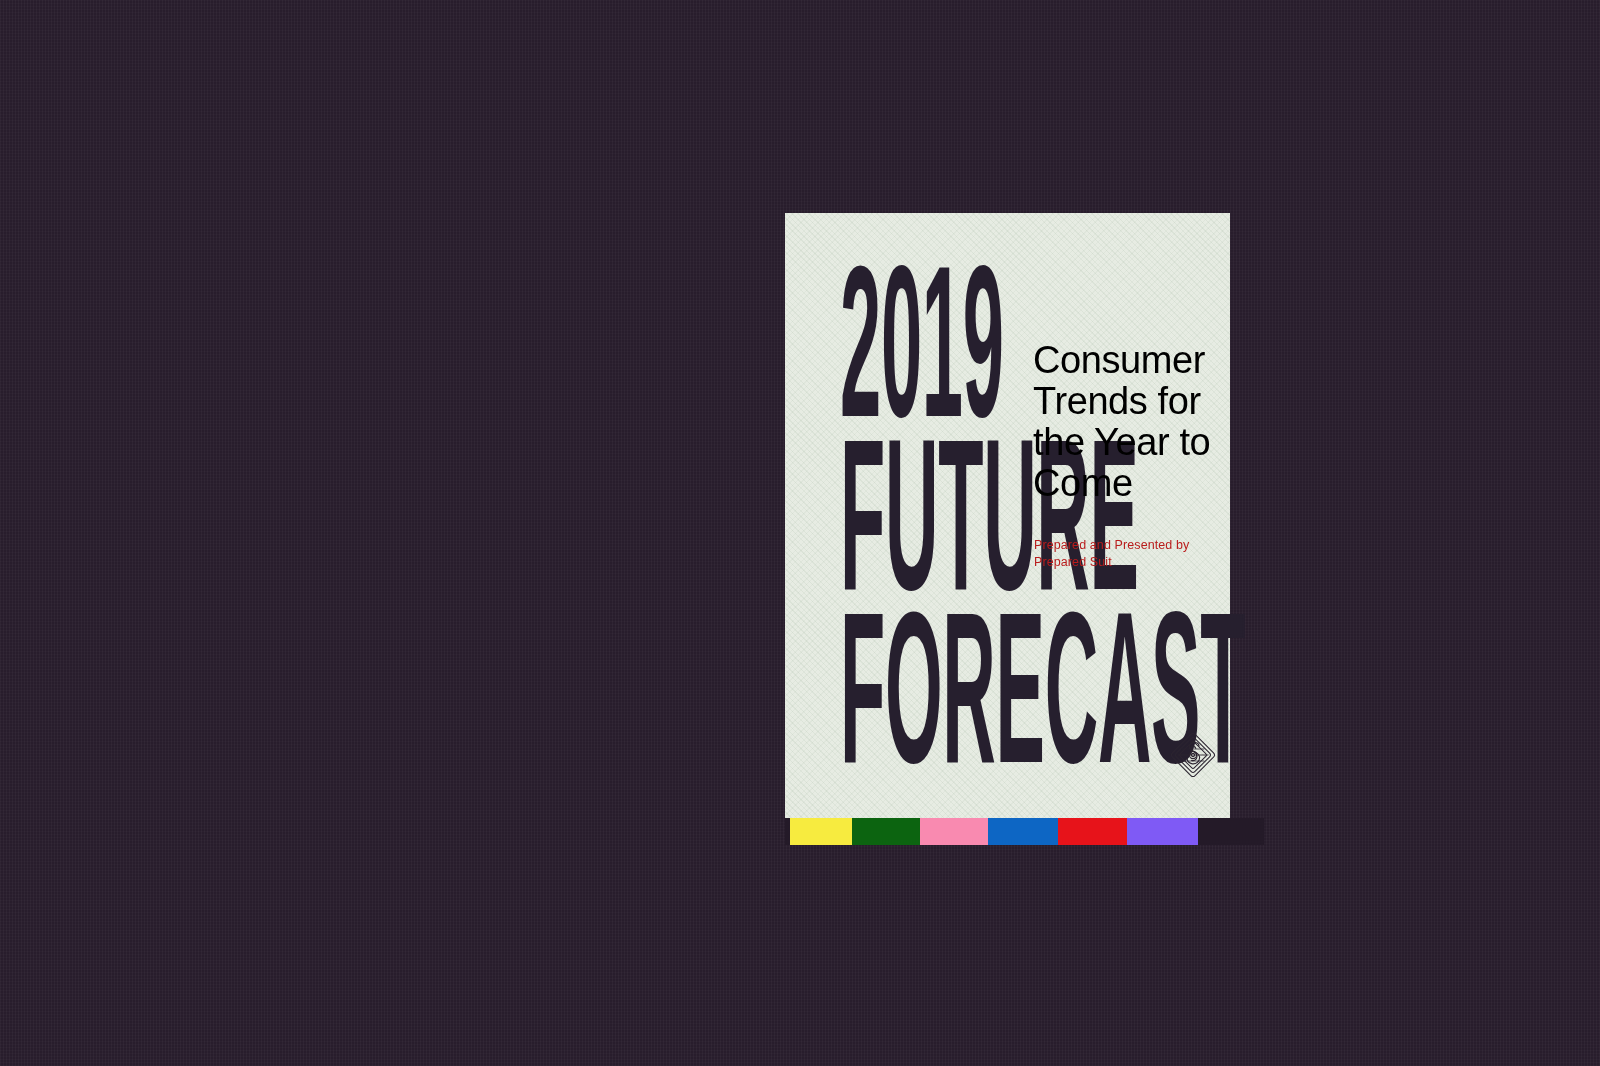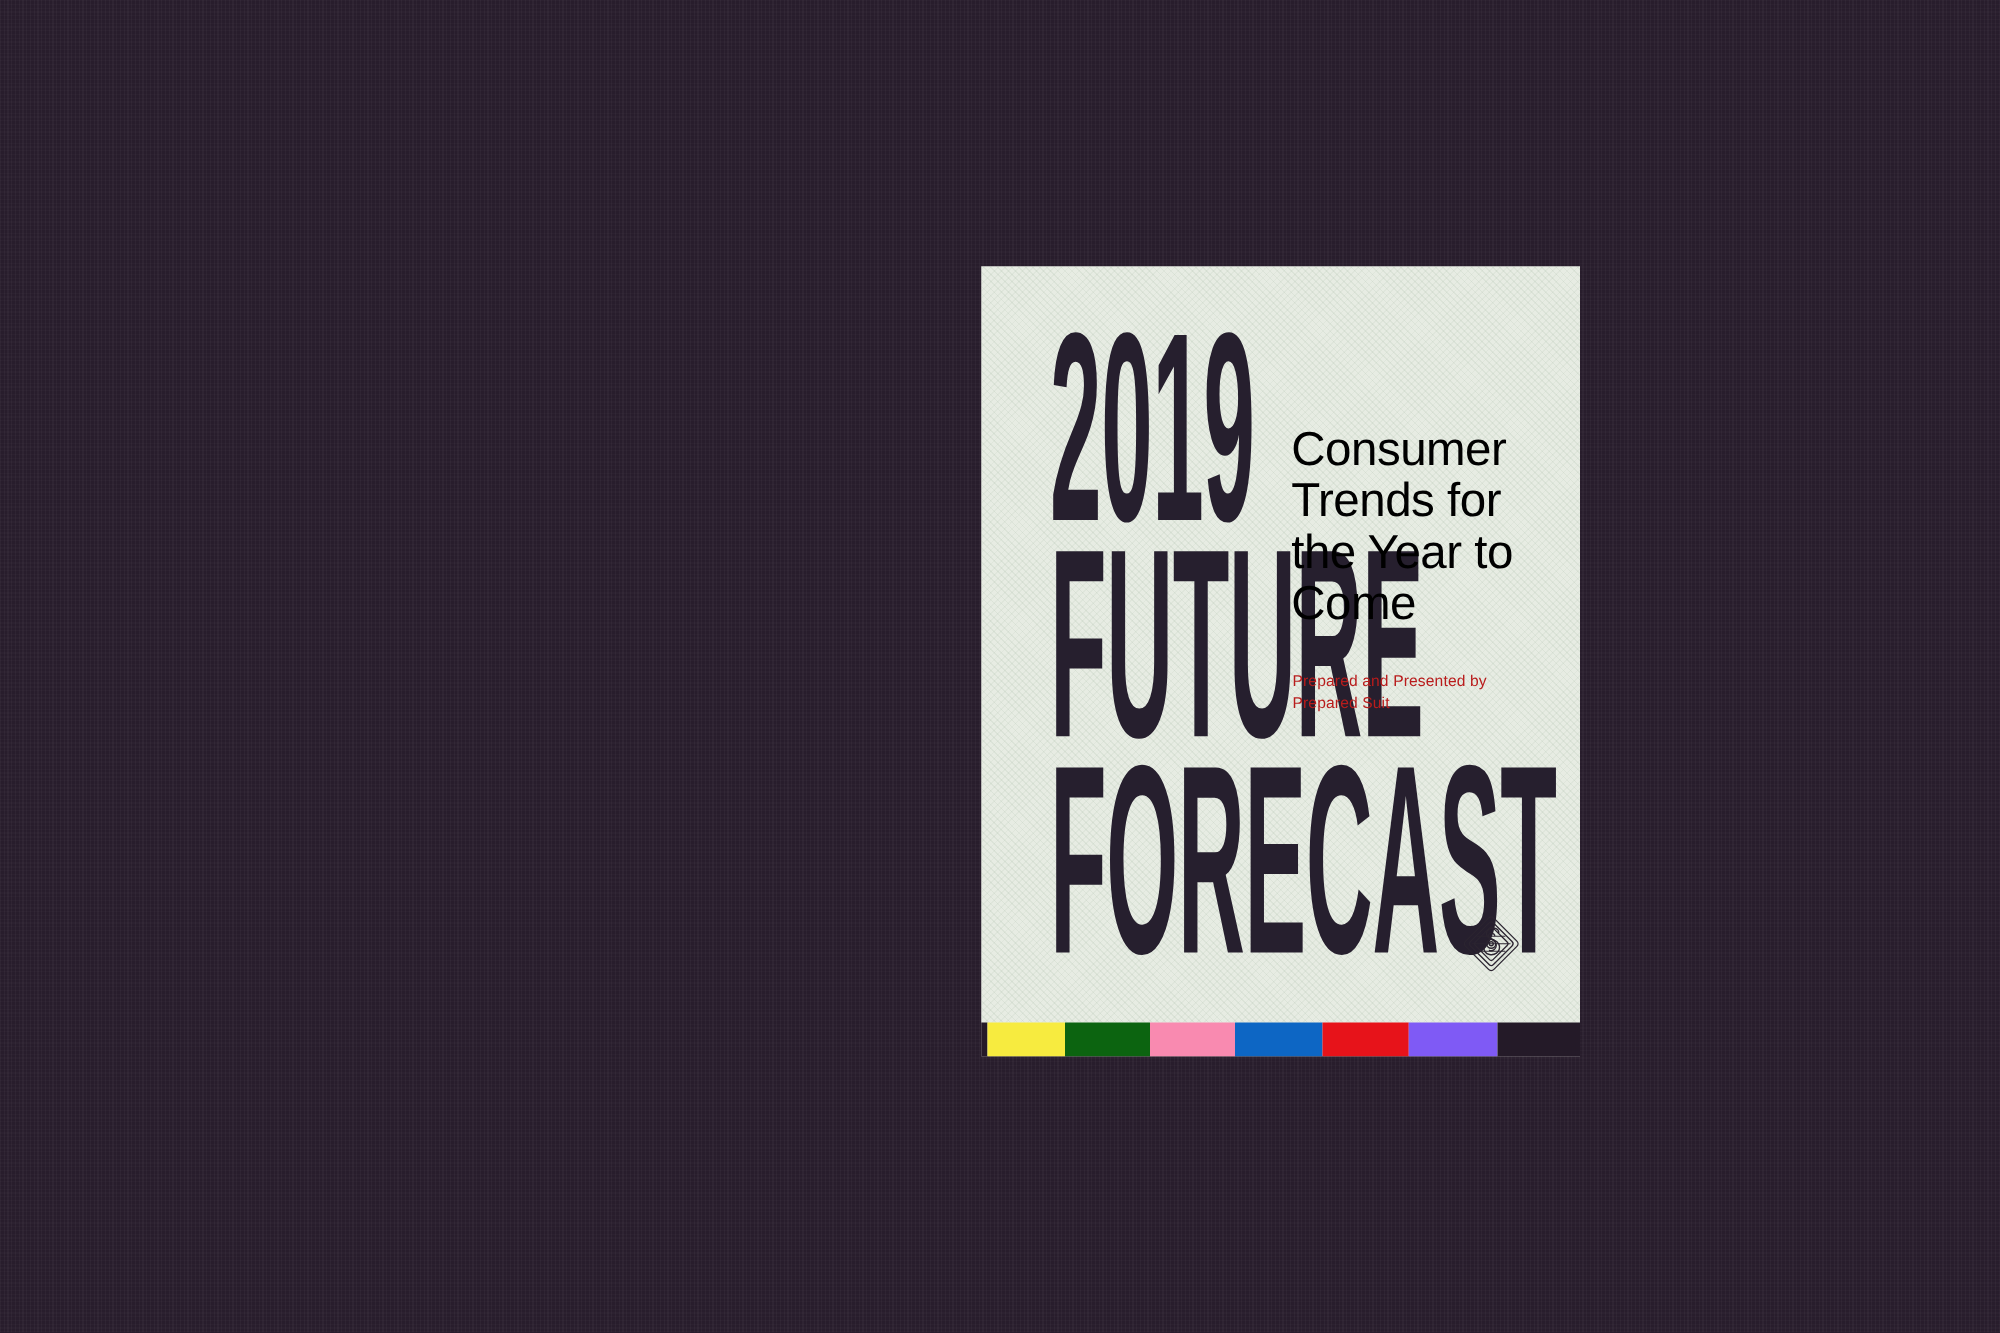--- a/index.html
+++ b/index.html
@@ -21,21 +21,21 @@
     background-image:
       repeating-linear-gradient(90deg, rgba(255,255,255,.030) 0 1px, rgba(0,0,0,0) 1px 3px),
       repeating-linear-gradient(0deg,  rgba(255,255,255,.020) 0 1px, rgba(0,0,0,0) 1px 3px);
     pointer-events:none;
   }
 
   
   #cover-card {
     position:absolute;
     left:785px; top:213px;
-    width:479px; height:632px;
+    width:445px; height:632px;
     background:#e7ece3;
   }
 
   #cover-paper-texture {
     position:absolute; left:0; top:0; right:0; bottom:27px;
     background-image:
       repeating-linear-gradient(45deg, rgba(120,150,120,.10) 0 1px, rgba(0,0,0,0) 1px 4px),
       repeating-linear-gradient(-45deg, rgba(120,150,120,.07) 0 1px, rgba(0,0,0,0) 1px 4px);
     pointer-events:none;
   }

